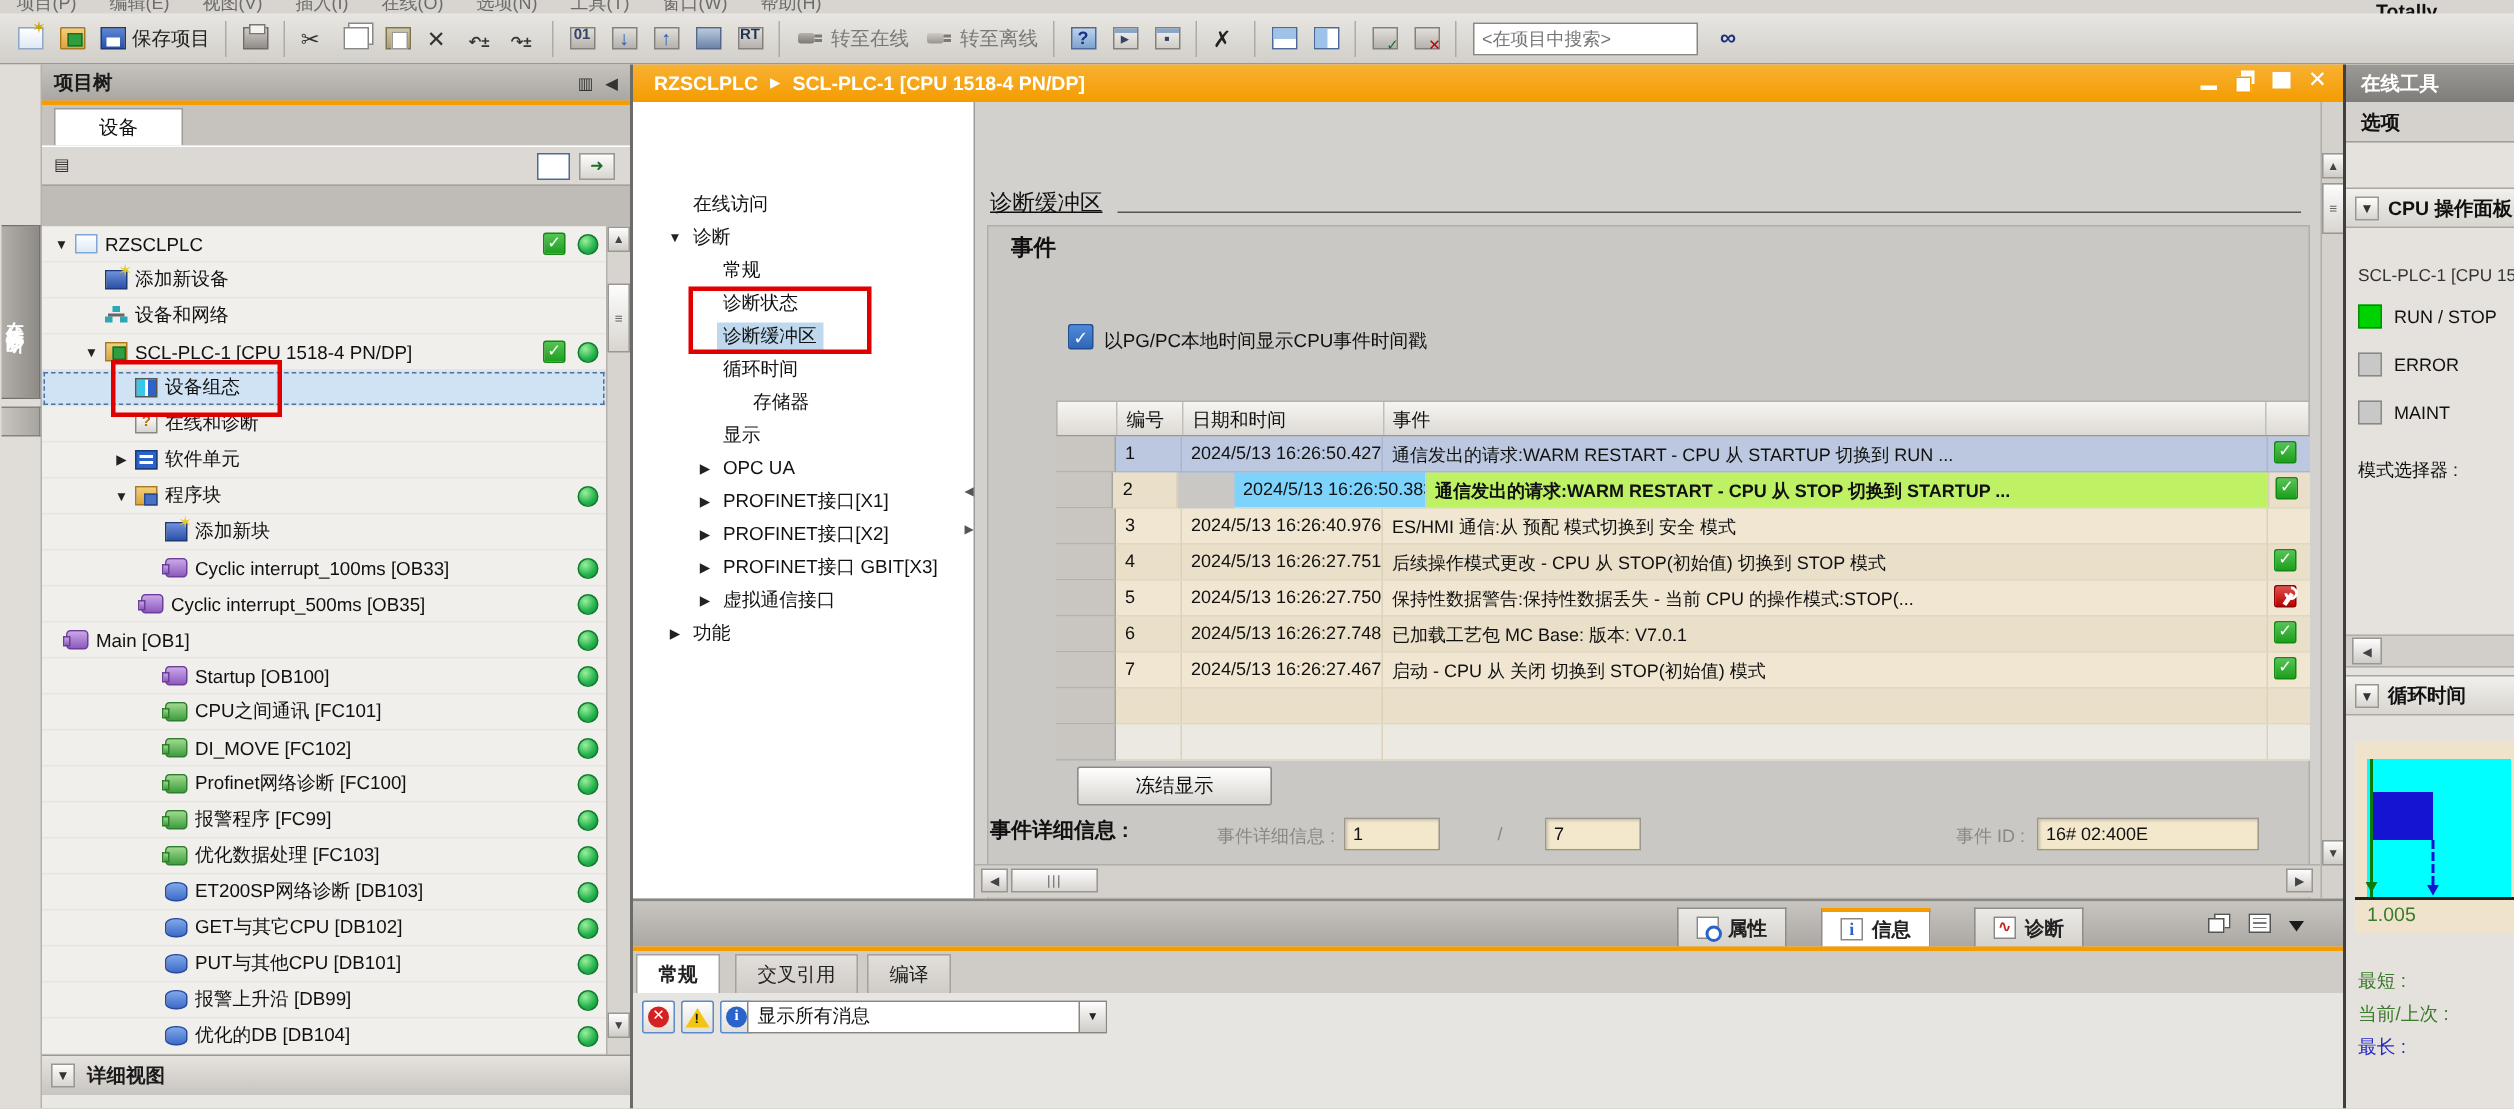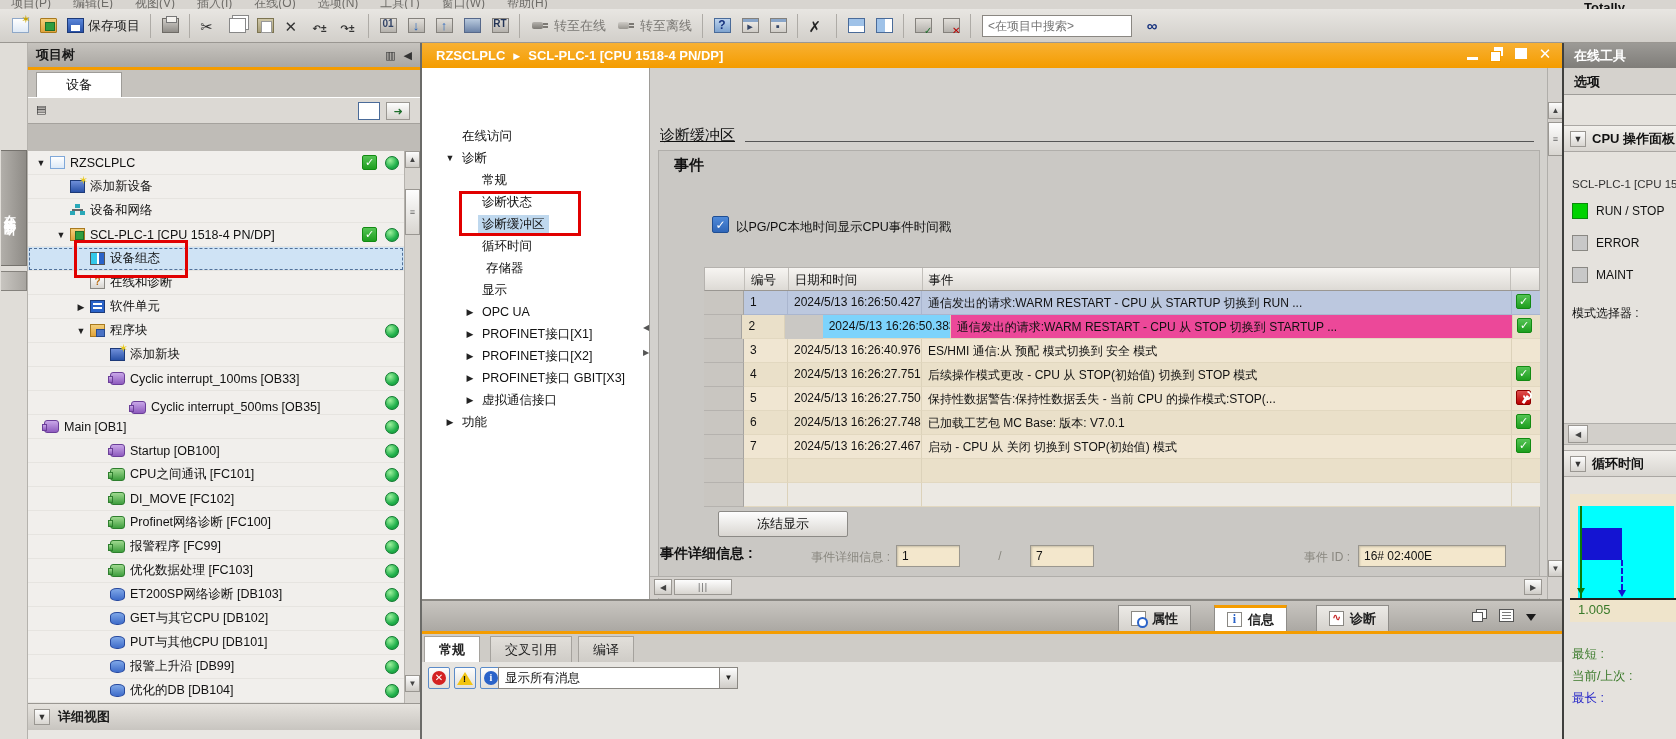--- a/index.html
+++ b/index.html
@@ -441,21 +441,21 @@
         <span class="exp"></span>
         <span class="tico add"></span>
         <span class="lbl">添加新块</span>
       </div>
       <div class="trow" style="top: 216px; padding-left: 66px;">
         <span class="exp"></span>
         <span class="tico ob"></span>
         <span class="lbl">Cyclic interrupt_100ms [OB33]</span>
         <span class="st-circle" style="left: 357px;"></span>
       </div>
-      <div class="trow" style="top: 240px; padding-left: 87px; align-items: flex-end;">
+      <div class="trow" style="top: 240px; padding-left: 50px;">
         <span class="exp"></span>
         <span class="tico ob"></span>
         <span class="lbl">Cyclic interrupt_500ms [OB35]</span>
         <span class="st-circle" style="left: 357px;"></span>
       </div>
       <div class="trow" style="top: 264px; ">
         <span class="exp"></span>
         <span class="tico ob"></span>
         <span class="lbl">Main [OB1]</span>
         <span class="st-circle" style="left: 357px;"></span>
@@ -570,21 +570,21 @@
         <span class="lbl">诊断状态</span>
       </div>
       <div class="nrow sel" style="top: 125px; padding-left: 40px;">
         <span class="exp"></span>
         <span class="lbl">诊断缓冲区</span>
       </div>
       <div class="nrow" style="top: 147px; padding-left: 40px;">
         <span class="exp"></span>
         <span class="lbl">循环时间</span>
       </div>
-      <div class="nrow" style="top: 169px; padding-left: 44px;">
+      <div class="nrow" style="top: 169px; padding-left: 60px;">
         <span class="exp"></span>
         <span class="lbl">存储器</span>
       </div>
       <div class="nrow" style="top: 191px; padding-left: 40px;">
         <span class="exp"></span>
         <span class="lbl">显示</span>
       </div>
       <div class="nrow" style="top: 213px; padding-left: 40px;">
         <span class="exp">▶</span>
         <span class="lbl">OPC UA</span>
@@ -638,21 +638,21 @@
           <span class="c w-dt">2024/5/13 16:26:50.427</span>
           <span class="c w-ev">通信发出的请求:WARM RESTART - CPU 从 STARTUP 切换到 RUN ...</span>
           <span class="c stat w-st">
             <span class="st-check">✓</span>
           </span>
         </div>
         <div class="ev-row">
           <span class="c lead w-lead"></span>
           <span class="c w-no" style="background: rgb(234, 224, 201);">2</span>
           <span class="c w-dt" style="background: #7dd3fc; margin-left: 38px;">2024/5/13 16:26:50.383</span>
-          <span class="c w-ev" style="background: #ec4899;">通信发出的请求:WARM RESTART - CPU 从 STOP 切换到 STARTUP ...</span>
+          <span class="c w-ev" style="background: #bef264; font-weight: bold;">通信发出的请求:WARM RESTART - CPU 从 STOP 切换到 STARTUP ...</span>
           <span class="c stat w-st" style="background: rgb(234, 224, 201);">
             <span class="st-check">✓</span>
           </span>
         </div>
         <div class="ev-row">
           <span class="c lead w-lead"></span>
           <span class="c w-no" style="background: rgb(240, 230, 210);">3</span>
           <span class="c w-dt" style="background: rgb(240, 230, 210);">2024/5/13 16:26:40.976</span>
           <span class="c w-ev" style="background: rgb(240, 230, 210);">ES/HMI 通信:从 预配 模式切换到 安全 模式</span>
           <span class="c stat w-st" style="background: rgb(240, 230, 210);"></span>

